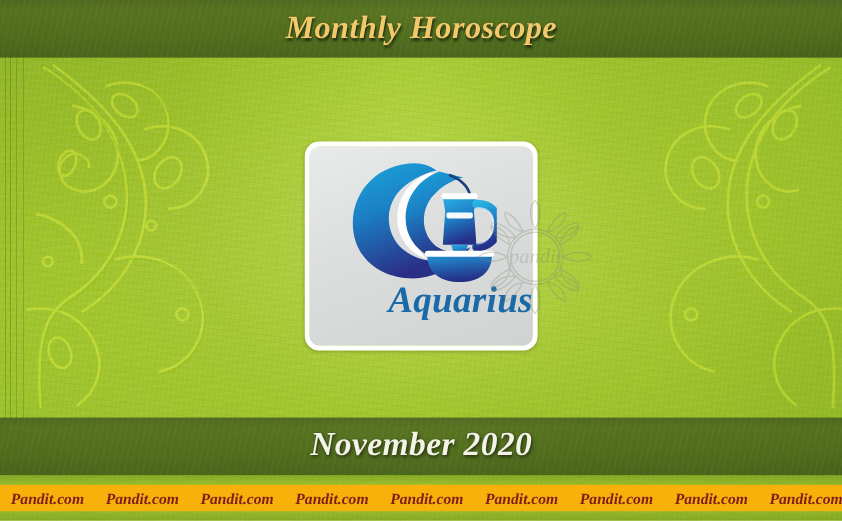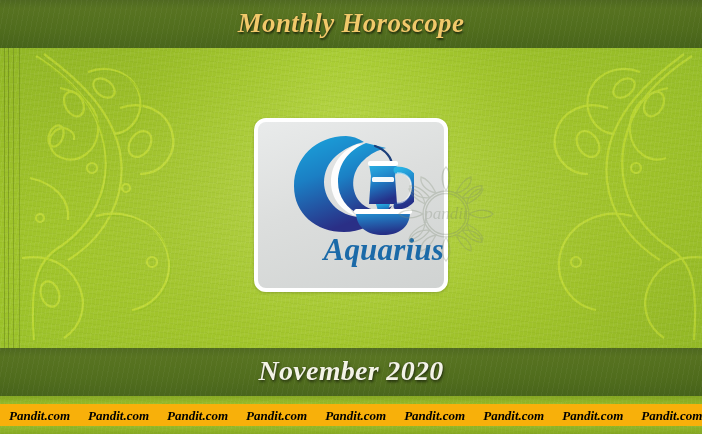--- a/index.html
+++ b/index.html
@@ -186,21 +186,21 @@
     background-color: #f8b00a;
     overflow: hidden;
     display: flex;
     align-items: center;
     white-space: nowrap;
   }
   #watermark-strip .wm {
     font-style: italic;
     font-weight: bold;
     font-size: 13px;
-    color: #000000;
+    color: #7f1d1d;
     padding: 0 9px;
     line-height: 1;
   }
   .strip-shade-top {
     position: absolute;
     left: 0; right: 0; top: 396px; height: 8px;
     background: linear-gradient(180deg, rgba(120,150,30,.55), rgba(150,180,50,.15));
   }
   .strip-shade-bot {
     position: absolute;

